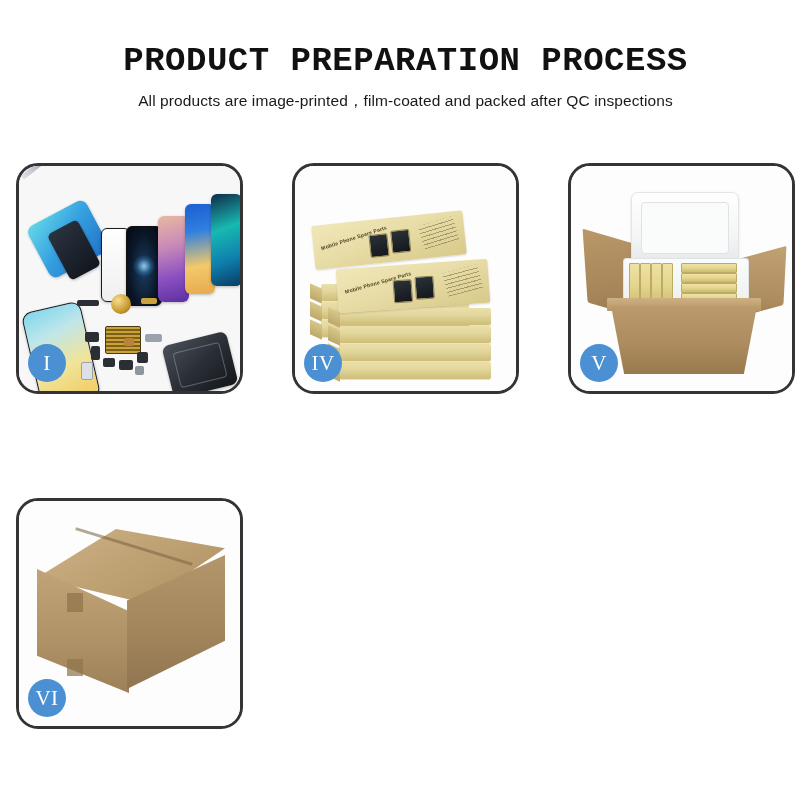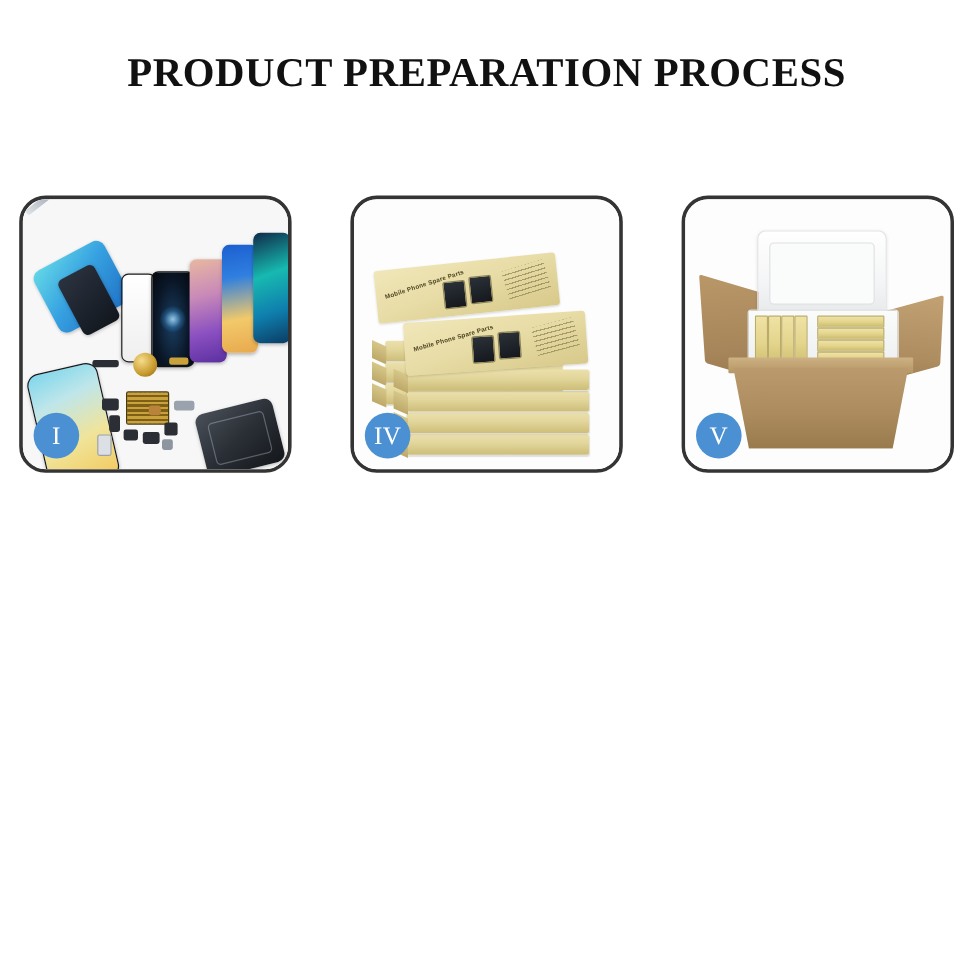--- a/index.html
+++ b/index.html
@@ -25,21 +25,21 @@
     text-align: center;
   }
   .title {
     margin: 0;
     padding-top: 44px;
     font-size: 34px;
     font-weight: 700;
     letter-spacing: 0.5px;
     line-height: 1.05;
     color: #111111;
-    font-family: Liberation Serif, serif;
+    font-family: Liberation Mono, monospace;
   }
   .subtitle {
     margin: 0;
     padding-top: 11px;
     font-size: 15.5px;
     font-weight: 400;
     color: #1a1a1a;
     letter-spacing: 0.1px;
     font-family: "Liberation Sans", sans-serif;
   }
@@ -492,20 +492,21 @@
     left: 48px; top: 158px;
     width: 16px; height: 17px;
     background: rgba(144,116,76,.72);
   }
 </style>
 </head>
 <body>
 
 <div class="header">
   <h1 class="title">PRODUCT PREPARATION PROCESS</h1>
+  <p class="subtitle">All products are image-printed，film-coated and packed after QC inspections</p>
 </div>
 
 <div class="grid">
 
   <div class="panel">
     <div class="panel-stage p1">
       <div class="ph ph-film"></div>
       <div class="ph ph-film2"></div>
       <div class="ph ph-white"></div>
       <div class="ph ph-black"></div>
@@ -594,14 +595,25 @@
         <div class="yb yb-h" style="top:11px;"></div>
         <div class="yb yb-h" style="top:21px;"></div>
         <div class="yb yb-h" style="top:31px;"></div>
       </div>
       <div class="ct-body-top"></div>
       <div class="ct-body"></div>
     </div>
     <div class="badge">V</div>
   </div>
 
+  <div class="panel">
+    <div class="panel-stage p6">
+      <div class="c6-top"></div>
+      <div class="c6-left"></div>
+      <div class="c6-right"></div>
+      <div class="c6-seam"></div>
+      <div class="c6-tape1"></div>
+      <div class="c6-tape2"></div>
+    </div>
+    <div class="badge">VI</div>
+  </div>
 
 </div>
 
 </body></html>

